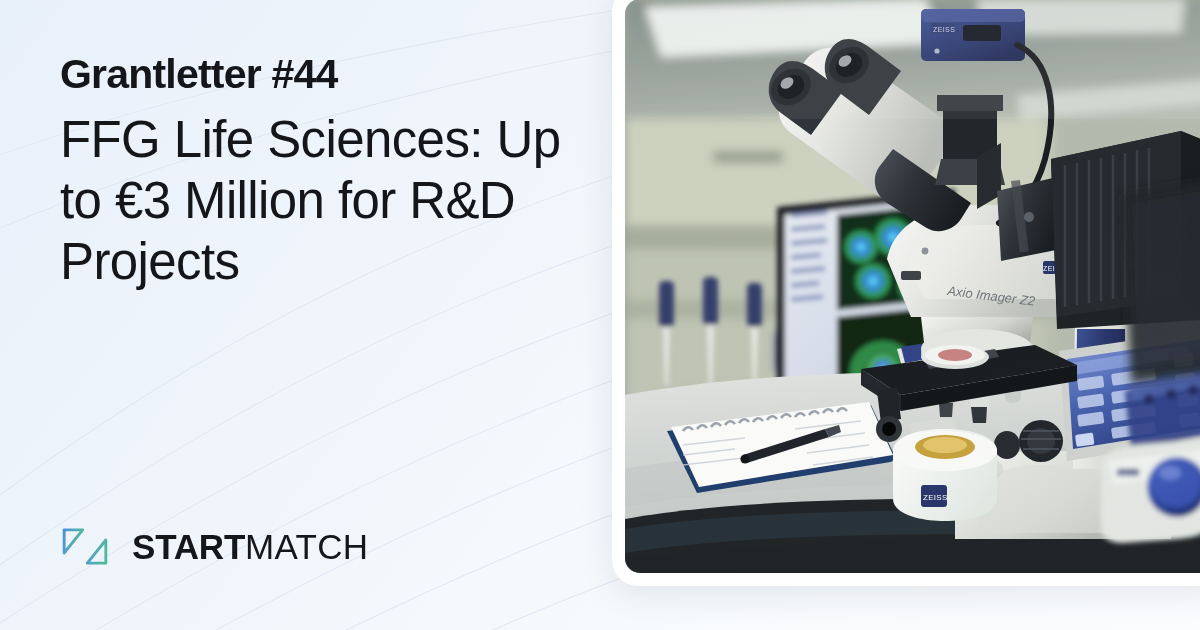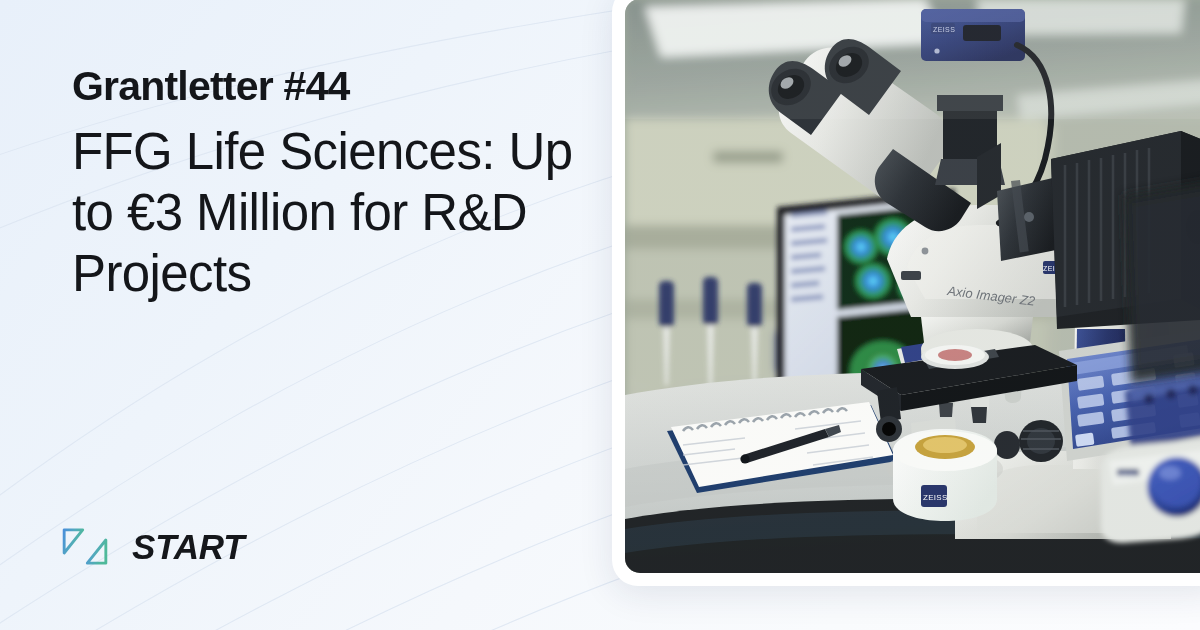--- a/index.html
+++ b/index.html
@@ -14,21 +14,21 @@
     width:1200px; height:630px;
     background:linear-gradient(128deg, #e8f0fa 0%, #eef4fb 28%, #f5f8fc 55%, #f9fbfd 78%, #fbfcfe 100%);
     overflow:hidden;
   }
   .bg-arcs { position:absolute; inset:0; width:1200px; height:630px; pointer-events:none; }
 
   
   .left-pane {
     position:absolute; left:0; top:0; width:625px; height:630px;
   }
-  .title-block { position:absolute; left:60px; top:64px; width:545px;margin-left:12px; }
+  .title-block { position:absolute; left:60px; top:52px; width:545px; }
   .eyebrow {
     font-size:41px; font-weight:700; color:#14161a;
     letter-spacing:-0.8px; line-height:1.12; white-space:nowrap;
   }
   .headline {
     margin-top:11px;
     font-size:51px; font-weight:400; color:#14161a;
     letter-spacing:-0.6px; line-height:1.20;
     max-width:510px;
   }
@@ -36,21 +36,21 @@
   
   .logo-lockup {
     position:absolute; left:60px; top:524px;
     display:flex; align-items:center; gap:22px;
   }
   .logo-mark { width:50px; height:45px; display:block; flex:none; }
   .logo-word {
     font-size:35px; line-height:1; letter-spacing:-0.2px;
     color:#15171b; white-space:nowrap; display:flex; align-items:baseline;
   }
-  .logo-word .w-bold { font-weight:700;font-style:italic; }
+  .logo-word .w-bold { font-weight:700; }
   .logo-word .w-light { font-weight:400; letter-spacing:0.3px; }
 
   
   .photo-card {
     position:absolute; left:612px; top:-14px;
     width:616px; height:600px;
     background:#ffffff;
     border-radius:26px;
     padding:13px;
     box-shadow:0 8px 34px rgba(27,44,74,0.10);
@@ -97,20 +97,21 @@
             <stop offset="100%" stop-color="#4eb99a"></stop>
           </linearGradient>
         </defs>
         <g fill="none" stroke="url(#mgrad)" stroke-width="3.1" stroke-linejoin="round" stroke-linecap="round">
           <path d="M4.5,6 L24.5,6 L4.5,31 Z"></path>
           <path d="M49.5,42 L29.5,42 L49.5,17 Z"></path>
         </g>
       </svg>
       <div class="logo-word">
         <span class="w-bold">START</span>
+        <span class="w-light">MATCH</span>
       </div>
     </div>
   </div>
 
   <div class="photo-card">
     <div class="photo-frame">
       <svg class="photo-svg" viewBox="0 0 590 574" preserveAspectRatio="xMidYMid slice" aria-hidden="true">
         <defs>
           <linearGradient id="wallG" x1="0" y1="0" x2="0.4" y2="1">
             <stop offset="0%" stop-color="#b4b9a4"></stop>

